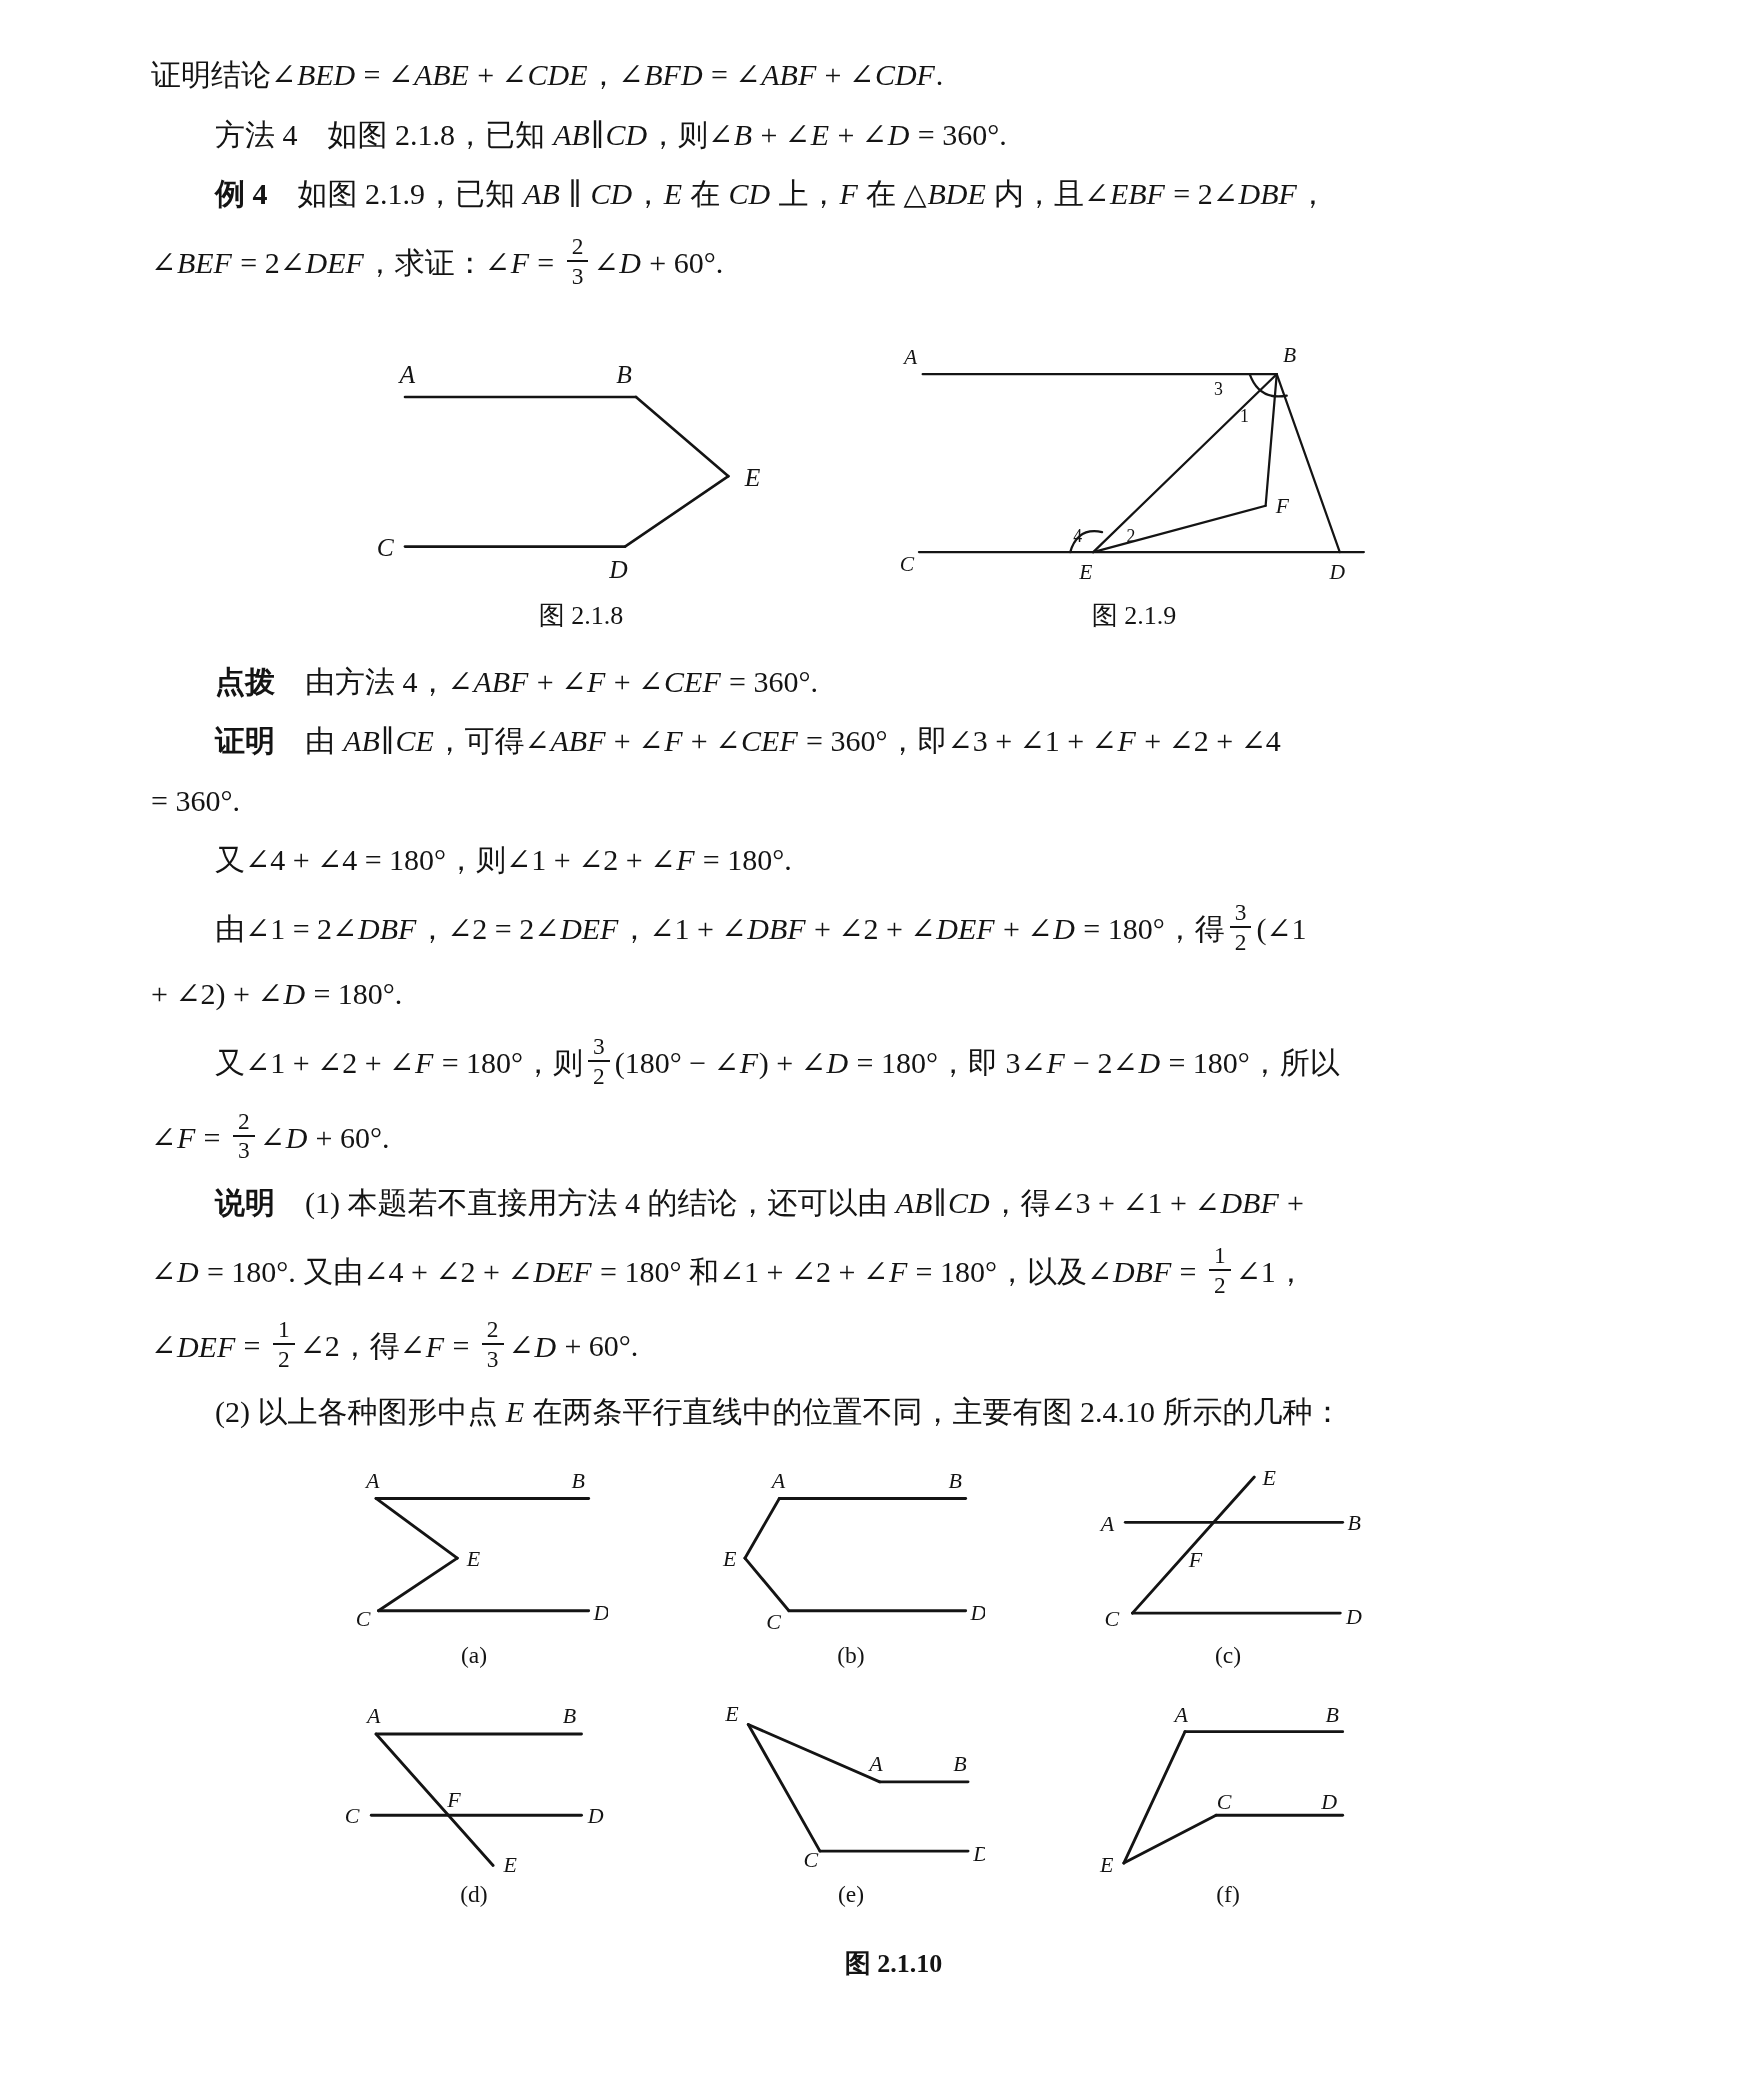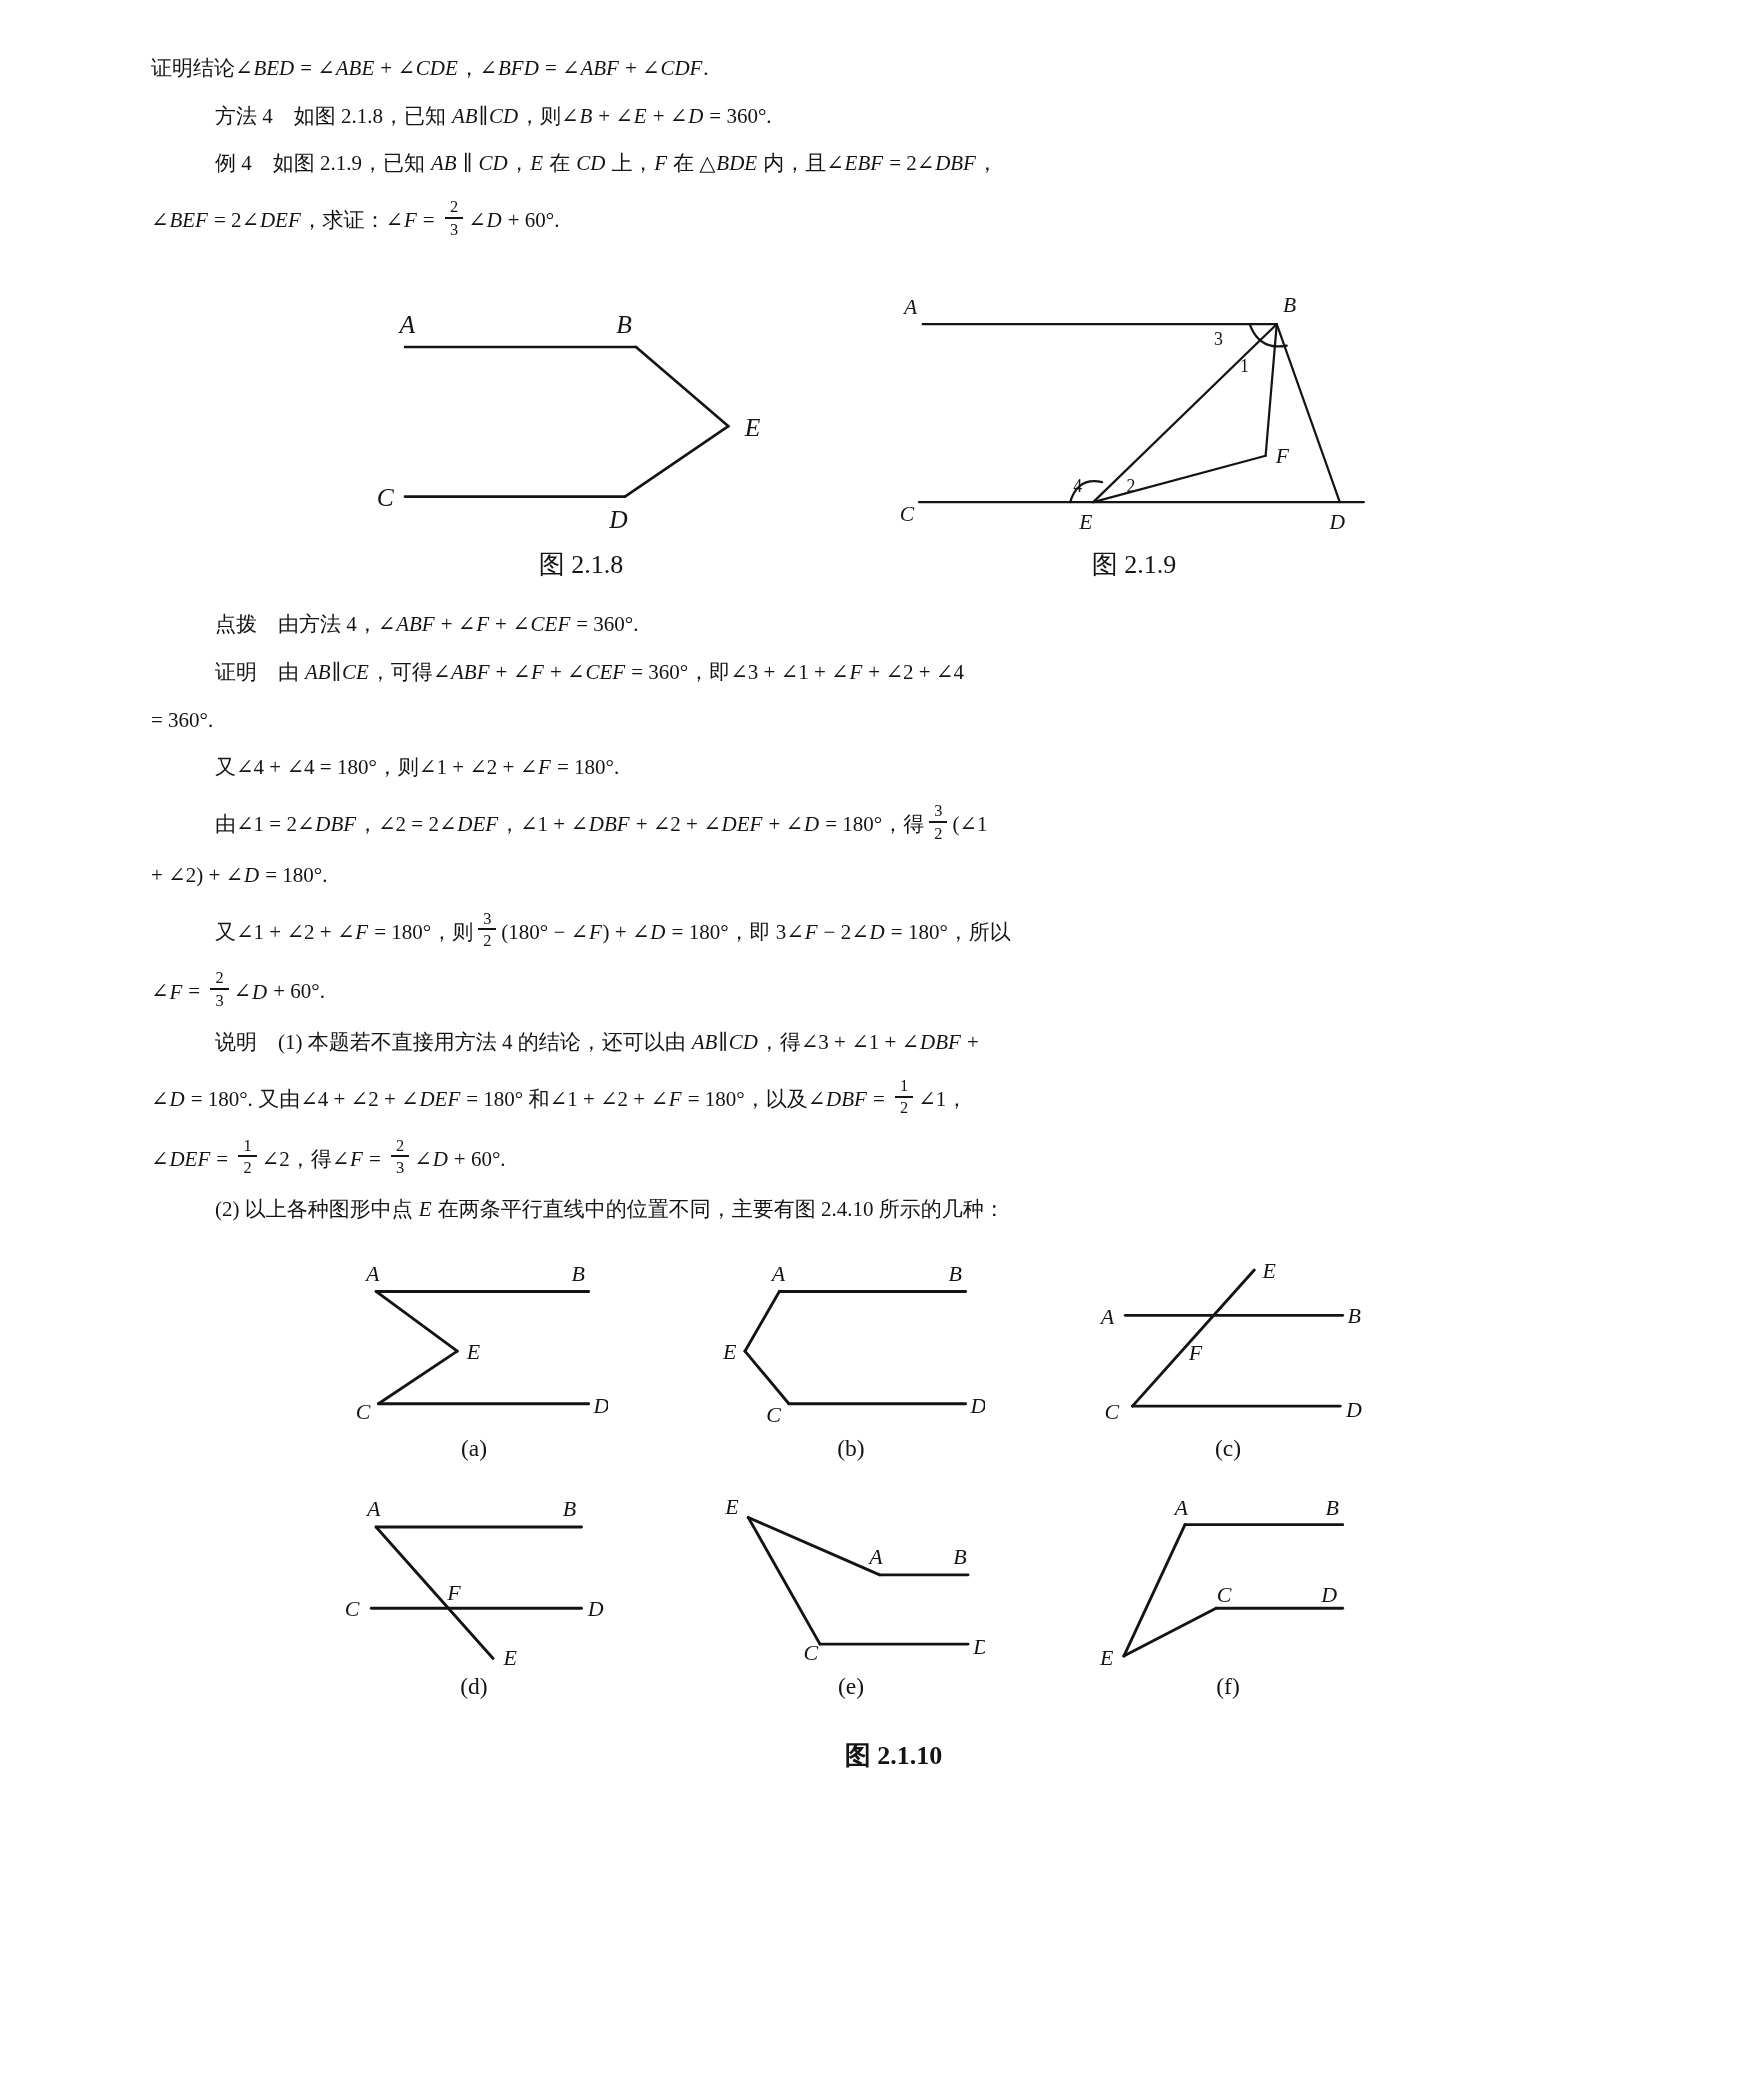--- a/index.html
+++ b/index.html
@@ -1,22 +1,22 @@
 <!DOCTYPE html>
 <html style="font-size:6.7px"><head>
 <meta charset="utf-8">
 <style>
   html,body{margin:0;padding:0;background:#e8e8e8;}
   .page{position:relative;width:1762px;height:2454px;background:#ffffff;overflow:hidden;
         font-family:"Liberation Serif","DejaVu Serif",serif;color:#141414;}
   .content{padding:55px 126px 0 151px;}
-  .tline{font-size:21px;line-height:1.32;margin-bottom:20px;white-space:nowrap;}
+  .tline{font-size:30px;line-height:1.32;margin-bottom:20px;white-space:nowrap;}
   .tline.ind{padding-left:64px;}
   .cjk{font-family:"Liberation Serif","DejaVu Serif",serif;}
-  .bold{font-weight:normal;}
+  .bold{font-weight:bold;}
   .mvar{font-style:italic;padding:0 0.8px;}
   .mup{}
   .frac{display:inline-block;text-align:center;vertical-align:-0.45em;font-size:0.78em;line-height:1.05;margin:0 5px;}
   .fnum{display:block;border-bottom:2.1px solid #141414;padding:0 5px 1.7px;}
   .fden{display:block;padding-top:1.7px;}
 
   .figrow{display:flex;align-items:flex-end;margin:34px 0 29px 210px;gap:92px;}
   .figblock{text-align:center;}
   .figcap{font-weight:normal;font-size:26px;margin-top:14.3px;}
 

